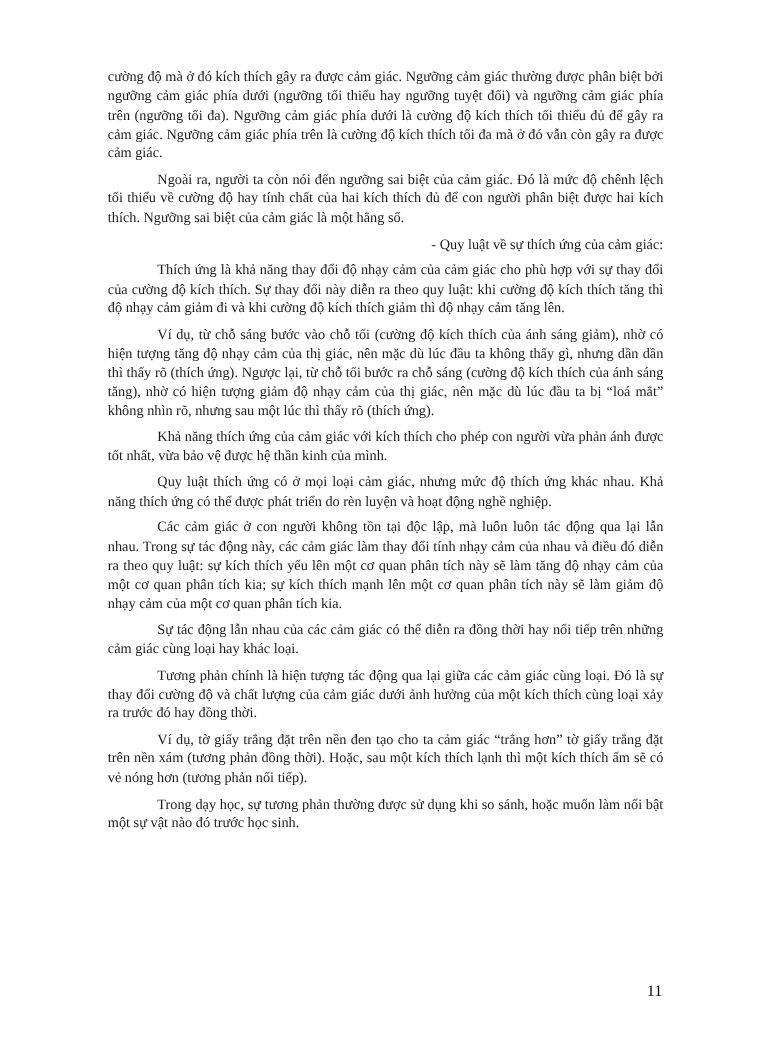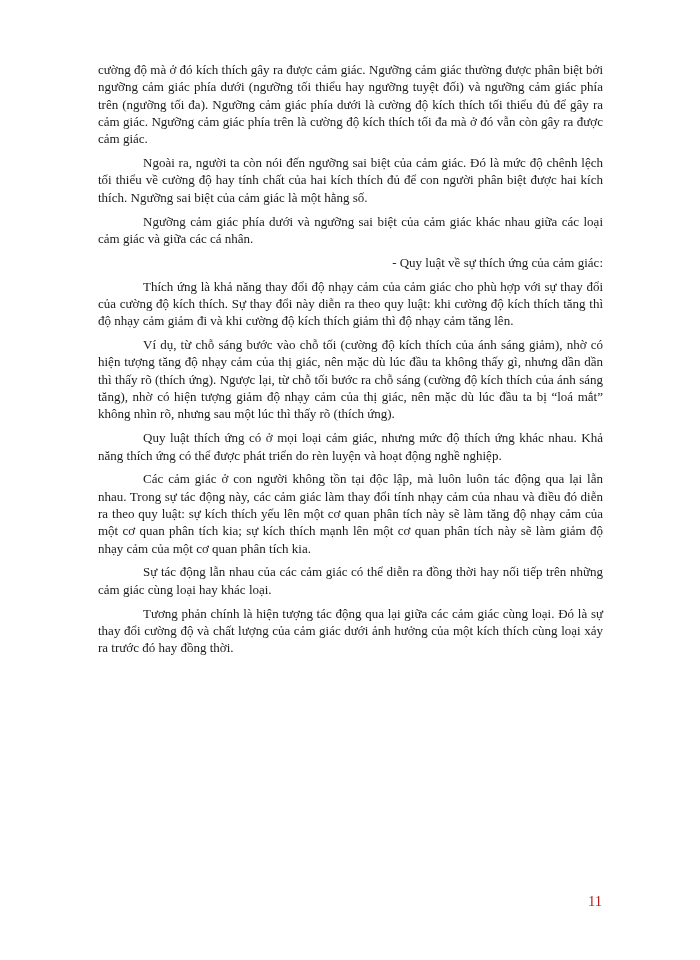--- a/index.html
+++ b/index.html
@@ -35,32 +35,34 @@
     .para.heading {
       text-align: right;
     }
     .page-number {
       position: absolute;
       left: 588px;
       top: 893px;
       font-family: "Liberation Serif", "DejaVu Serif", serif;
       font-size: 14.6px;
       line-height: 17px;
-      color: #b91c1c;
+      color: #000000;
     }
   </style>
 </head>
 <body>
 
 <div class="page">
   <p class="para first">cường độ mà ở đó kích thích gây ra được cảm giác. Ngưỡng cảm giác thường được phân biệt bởi ngưỡng cảm giác phía dưới (ngưỡng tối thiểu hay ngưỡng tuyệt đối) và ngưỡng cảm giác phía trên (ngưỡng tối đa). Ngưỡng cảm giác phía dưới là cường độ kích thích tối thiểu đủ để gây ra cảm giác. Ngưỡng cảm giác phía trên là cường độ kích thích tối đa mà ở đó vẫn còn gây ra được cảm giác.</p>
   <p class="para">Ngoài ra, người ta còn nói đến ngưỡng sai biệt của cảm giác. Đó là mức độ chênh lệch tối thiểu về cường độ hay tính chất của hai kích thích đủ để con người phân biệt được hai kích thích. Ngưỡng sai biệt của cảm giác là một hằng số.</p>
-  <p class="para">Ngưỡng cảm giác phía dưới và ngưỡng sai biệt của cảm giác khác nhau giữa các loại cảm giác và giữa các cá nhân.</p>
   <p class="para heading">- Quy luật về sự thích ứng của cảm giác:</p>
   <p class="para">Thích ứng là khả năng thay đổi độ nhạy cảm của cảm giác cho phù hợp với sự thay đổi của cường độ kích thích. Sự thay đổi này diễn ra theo quy luật: khi cường độ kích thích tăng thì độ nhạy cảm giảm đi và khi cường độ kích thích giảm thì độ nhạy cảm tăng lên.</p>
   <p class="para">Ví dụ, từ chỗ sáng bước vào chỗ tối (cường độ kích thích của ánh sáng giảm), nhờ có hiện tượng tăng độ nhạy cảm của thị giác, nên mặc dù lúc đầu ta không thấy gì, nhưng dần dần thì thấy rõ (thích ứng). Ngược lại, từ chỗ tối bước ra chỗ sáng (cường độ kích thích của ánh sáng tăng), nhờ có hiện tượng giảm độ nhạy cảm của thị giác, nên mặc dù lúc đầu ta bị “loá mắt” không nhìn rõ, nhưng sau một lúc thì thấy rõ (thích ứng).</p>
+  <p class="para">Khả năng thích ứng của cảm giác với kích thích cho phép con người vừa phản ánh được tốt nhất, vừa bảo vệ được hệ thần kinh của mình.</p>
   <p class="para">Quy luật thích ứng có ở mọi loại cảm giác, nhưng mức độ thích ứng khác nhau. Khả năng thích ứng có thể được phát triển do rèn luyện và hoạt động nghề nghiệp.</p>
   <p class="para">Các cảm giác ở con người không tồn tại độc lập, mà luôn luôn tác động qua lại lẫn nhau. Trong sự tác động này, các cảm giác làm thay đổi tính nhạy cảm của nhau và điều đó diễn ra theo quy luật: sự kích thích yếu lên một cơ quan phân tích này sẽ làm tăng độ nhạy cảm của một cơ quan phân tích kia; sự kích thích mạnh lên một cơ quan phân tích này sẽ làm giảm độ nhạy cảm của một cơ quan phân tích kia.</p>
   <p class="para">Sự tác động lẫn nhau của các cảm giác có thể diễn ra đồng thời hay nối tiếp trên những cảm giác cùng loại hay khác loại.</p>
   <p class="para">Tương phản chính là hiện tượng tác động qua lại giữa các cảm giác cùng loại. Đó là sự thay đổi cường độ và chất lượng của cảm giác dưới ảnh hưởng của một kích thích cùng loại xảy ra trước đó hay đồng thời.</p>
+  <p class="para">Ví dụ, tờ giấy trắng đặt trên nền đen tạo cho ta cảm giác “trắng hơn” tờ giấy trắng đặt trên nền xám (tương phản đồng thời). Hoặc, sau một kích thích lạnh thì một kích thích ấm sẽ có vẻ nóng hơn (tương phản nối tiếp).</p>
+  <p class="para">Trong dạy học, sự tương phản thường được sử dụng khi so sánh, hoặc muốn làm nổi bật một sự vật nào đó trước học sinh.</p>
 </div>
 
 <div class="page-number">11</div>
 
 </body></html>

